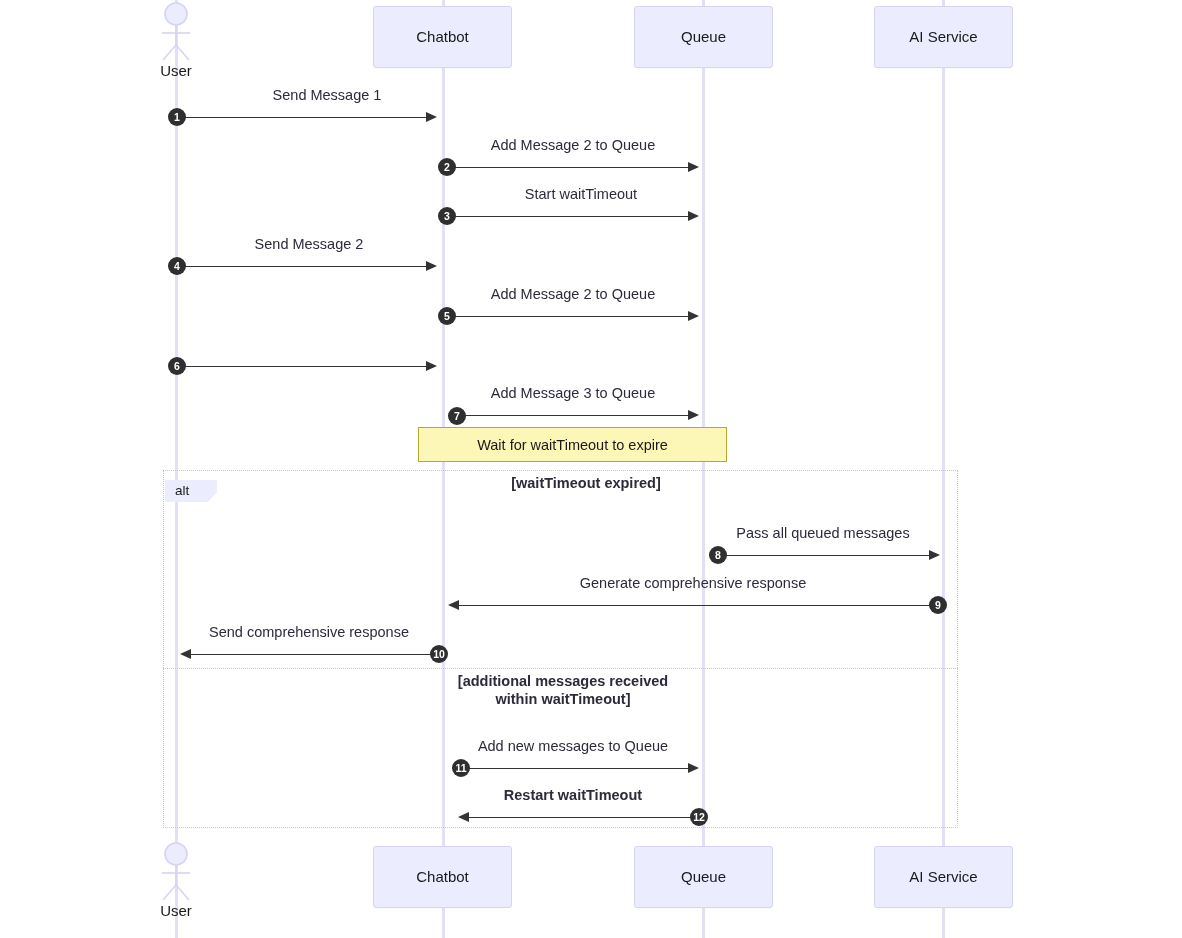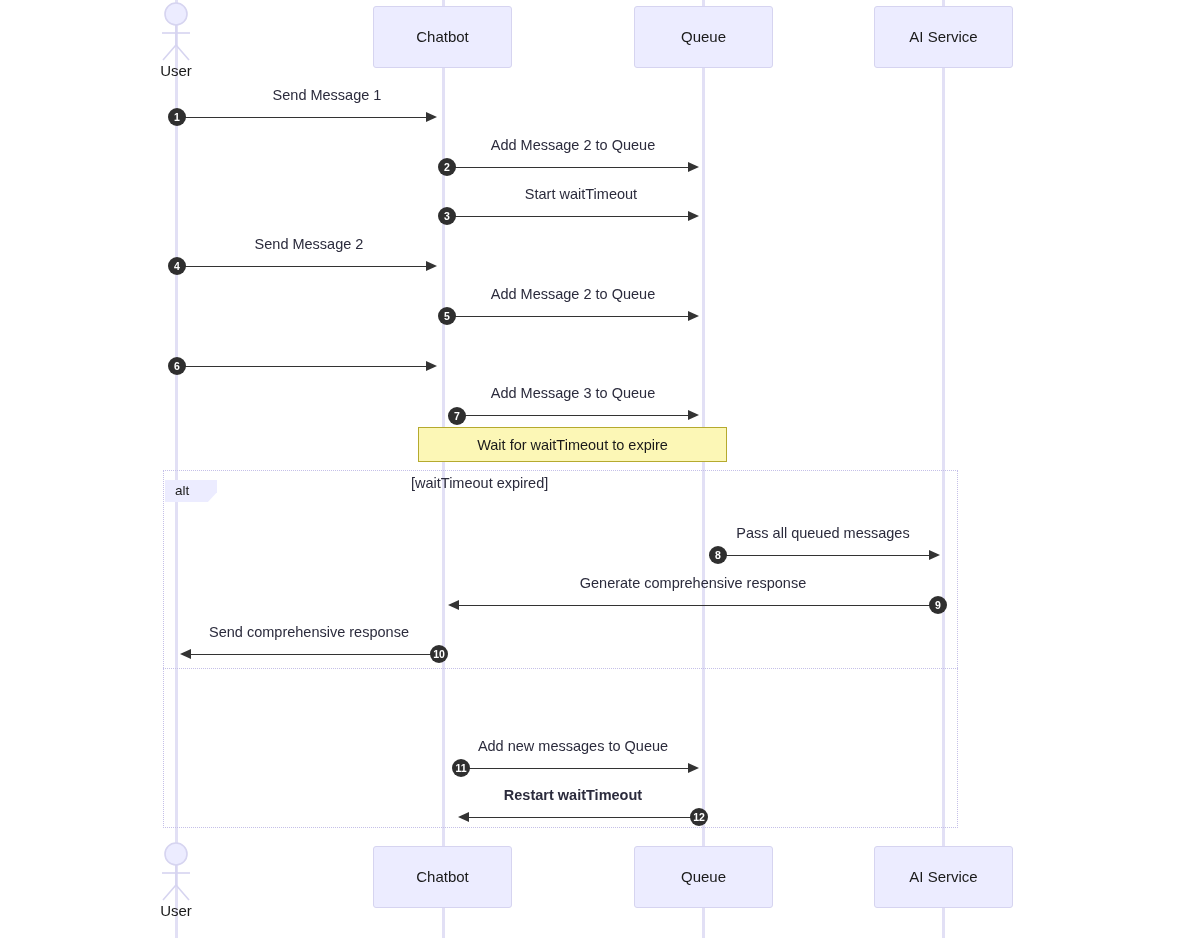--- a/index.html
+++ b/index.html
@@ -129,21 +129,23 @@
     font-size: 13.5px;
     padding: 3px 12px 3px 10px;
     box-sizing: border-box;
     line-height: 1.2;
     clip-path: polygon(0 0, 100% 0, 100% 55%, 82% 100%, 0 100%);
   }
   .alt-cond {
     position: absolute;
     font-size: 14.5px;
     color: #2b2b3c;
+    text-align: center;
     line-height: 1.25;
+    font-weight: bold;
   }
 </style>
 </head>
 <body>
 
 <div id="diagram">
 
   <div class="lifeline" style="left:175px;"></div>
   <div class="lifeline" style="left:442px;"></div>
   <div class="lifeline" style="left:702px;"></div>
@@ -226,20 +228,21 @@
   <div class="arrowhead left" style="left:448px; top:600px;"></div>
   <div class="seq-badge" style="left:929px; top:596px;">9</div>
 
   <div class="msg-label" style="left:176px; top:623px; width:266px;">Send comprehensive response</div>
   <div class="msg-line" style="left:186px; top:654px; width:250px;"></div>
   <div class="arrowhead left" style="left:180px; top:649px;"></div>
   <div class="seq-badge" style="left:430px; top:645px;">10</div>
 
   <div class="alt-divider" style="left:163px; top:668px; width:795px;"></div>
 
+  <div class="alt-cond" style="left:443px; top:672px; width:240px;">[additional messages received within waitTimeout]</div>
 
   <div class="msg-label" style="left:443px; top:737px; width:260px;">Add new messages to Queue</div>
   <div class="msg-line" style="left:457px; top:768px; width:235px;"></div>
   <div class="arrowhead right" style="left:688px; top:763px;"></div>
   <div class="seq-badge" style="left:452px; top:759px;">11</div>
 
   <div class="msg-label" style="left:443px; top:786px; width:260px;font-weight:bold;">Restart waitTimeout</div>
   <div class="msg-line" style="left:464px; top:817px; width:228px;"></div>
   <div class="arrowhead left" style="left:458px; top:812px;"></div>
   <div class="seq-badge" style="left:690px; top:808px;">12</div>

